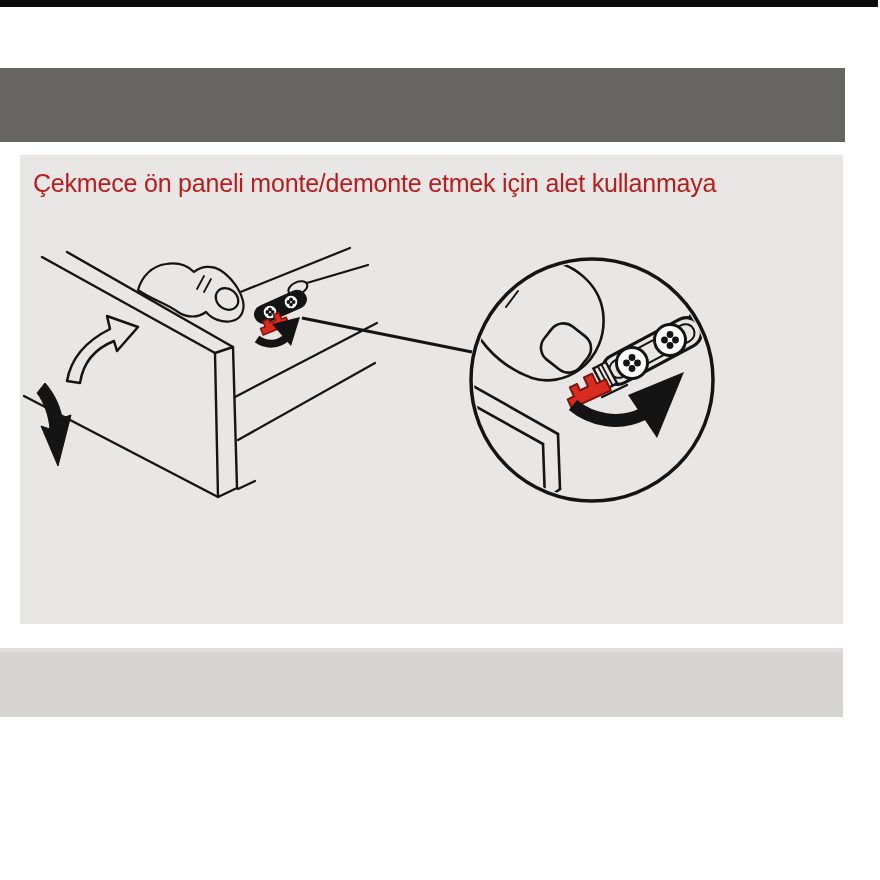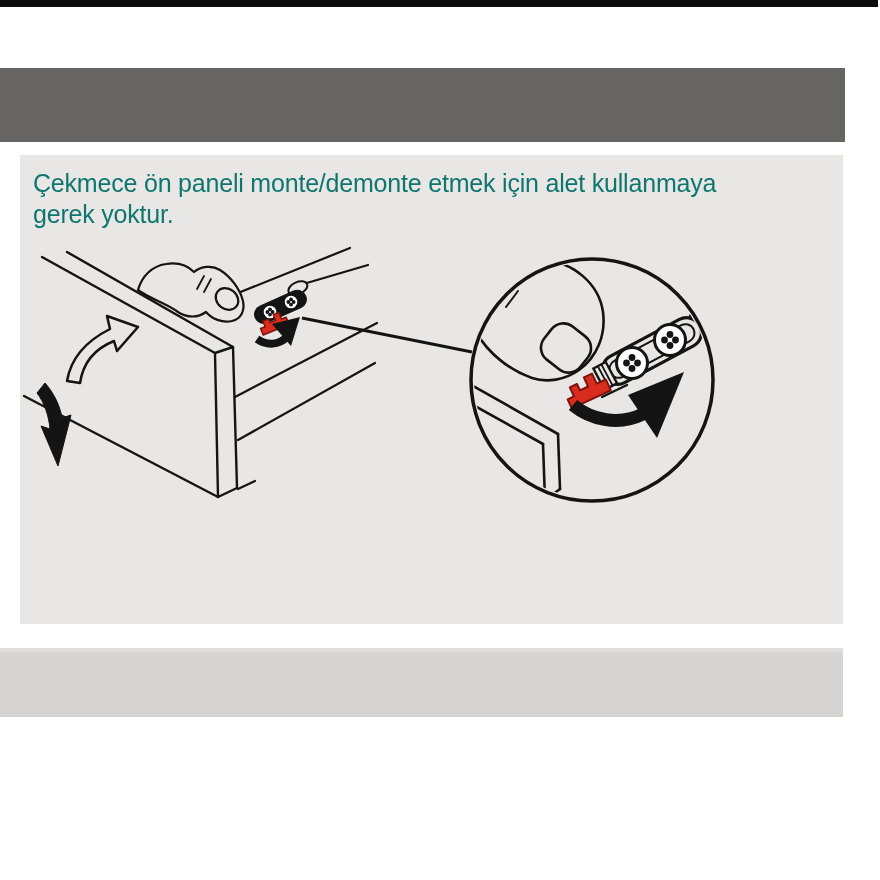--- a/index.html
+++ b/index.html
@@ -4,38 +4,37 @@
 <style>
   html,body{margin:0;padding:0;background:#ffffff;}
   #page{
     position:relative;width:880px;height:880px;background:#ffffff;overflow:hidden;
     font-family:"Liberation Sans", sans-serif;
   }
   .top-black-bar{position:absolute;left:0;top:0;width:878px;height:7px;background:#0b0b0b;}
   .header-bar{position:absolute;left:0;top:68px;width:845px;height:74px;background:#666563;}
   .instruction-panel{position:absolute;left:20px;top:155px;width:823px;height:469px;background:#e8e7e5;}
   .caption{position:absolute;left:13px;top:13px;width:790px;z-index:2;
-    font-size:25px;line-height:31px;color:#0f766e;letter-spacing:-0.2px;}
+    font-size:25px;line-height:31px;color:#b91c1c;letter-spacing:-0.2px;}
   .caption span{display:block;}
   .illustration{position:absolute;left:0;top:0;z-index:1;}
   .footer-bar{position:absolute;left:0;top:648px;width:843px;height:65px;background:#d5d4d2;border-top:4px solid #dfdedc;}
 </style>
 </head>
 <body>
 
 <div id="page">
 
   <div class="top-black-bar"></div>
   <div class="header-bar"></div>
 
   <div class="instruction-panel">
 
     <div class="caption">
       <span>Çekmece ön paneli monte/demonte etmek için alet kullanmaya</span>
-      <span>gerek yoktur.</span>
     </div>
 
     <svg class="illustration" width="823" height="469" viewBox="0 0 823 469">
       <defs>
         <clipPath id="magClip">
             <circle cx="572" cy="225" r="118"></circle>
           </clipPath>
       </defs>
 
       <g stroke="#141414" stroke-width="2.4" fill="none" stroke-linejoin="round" stroke-linecap="round">

